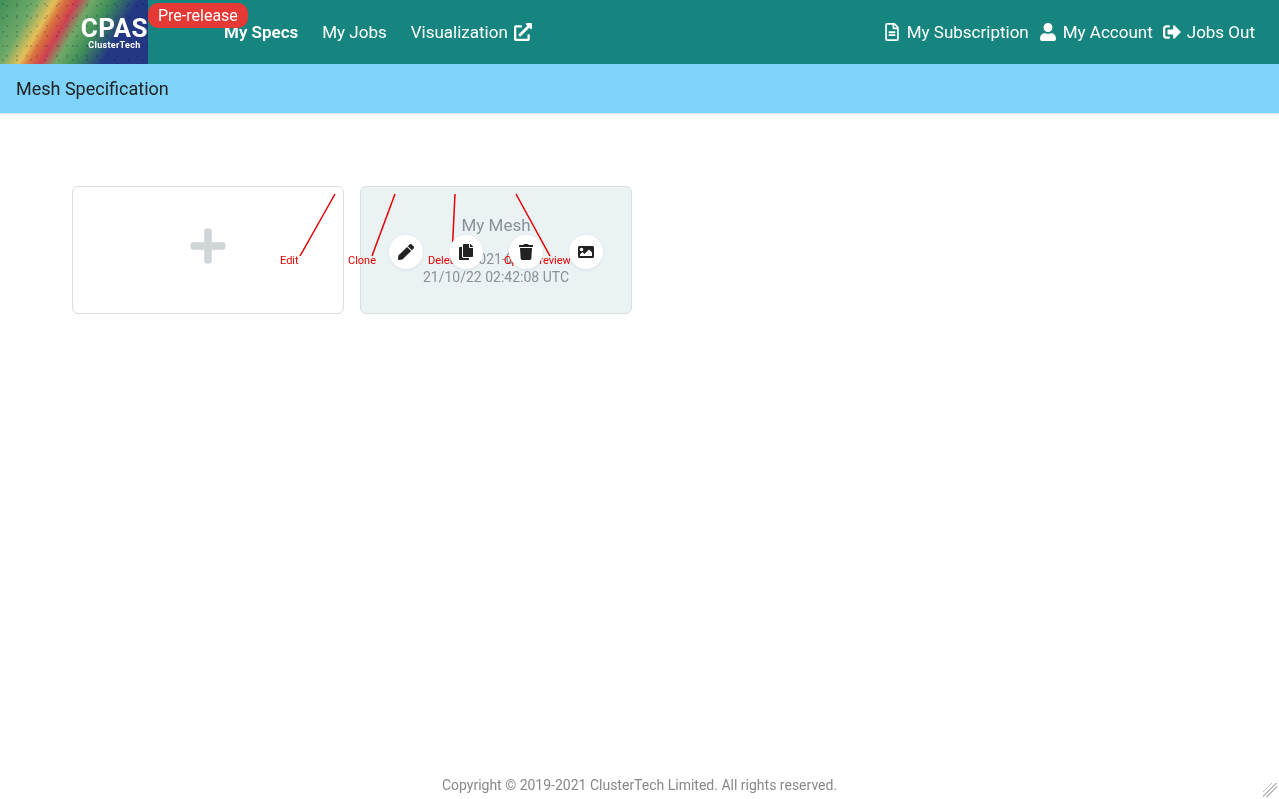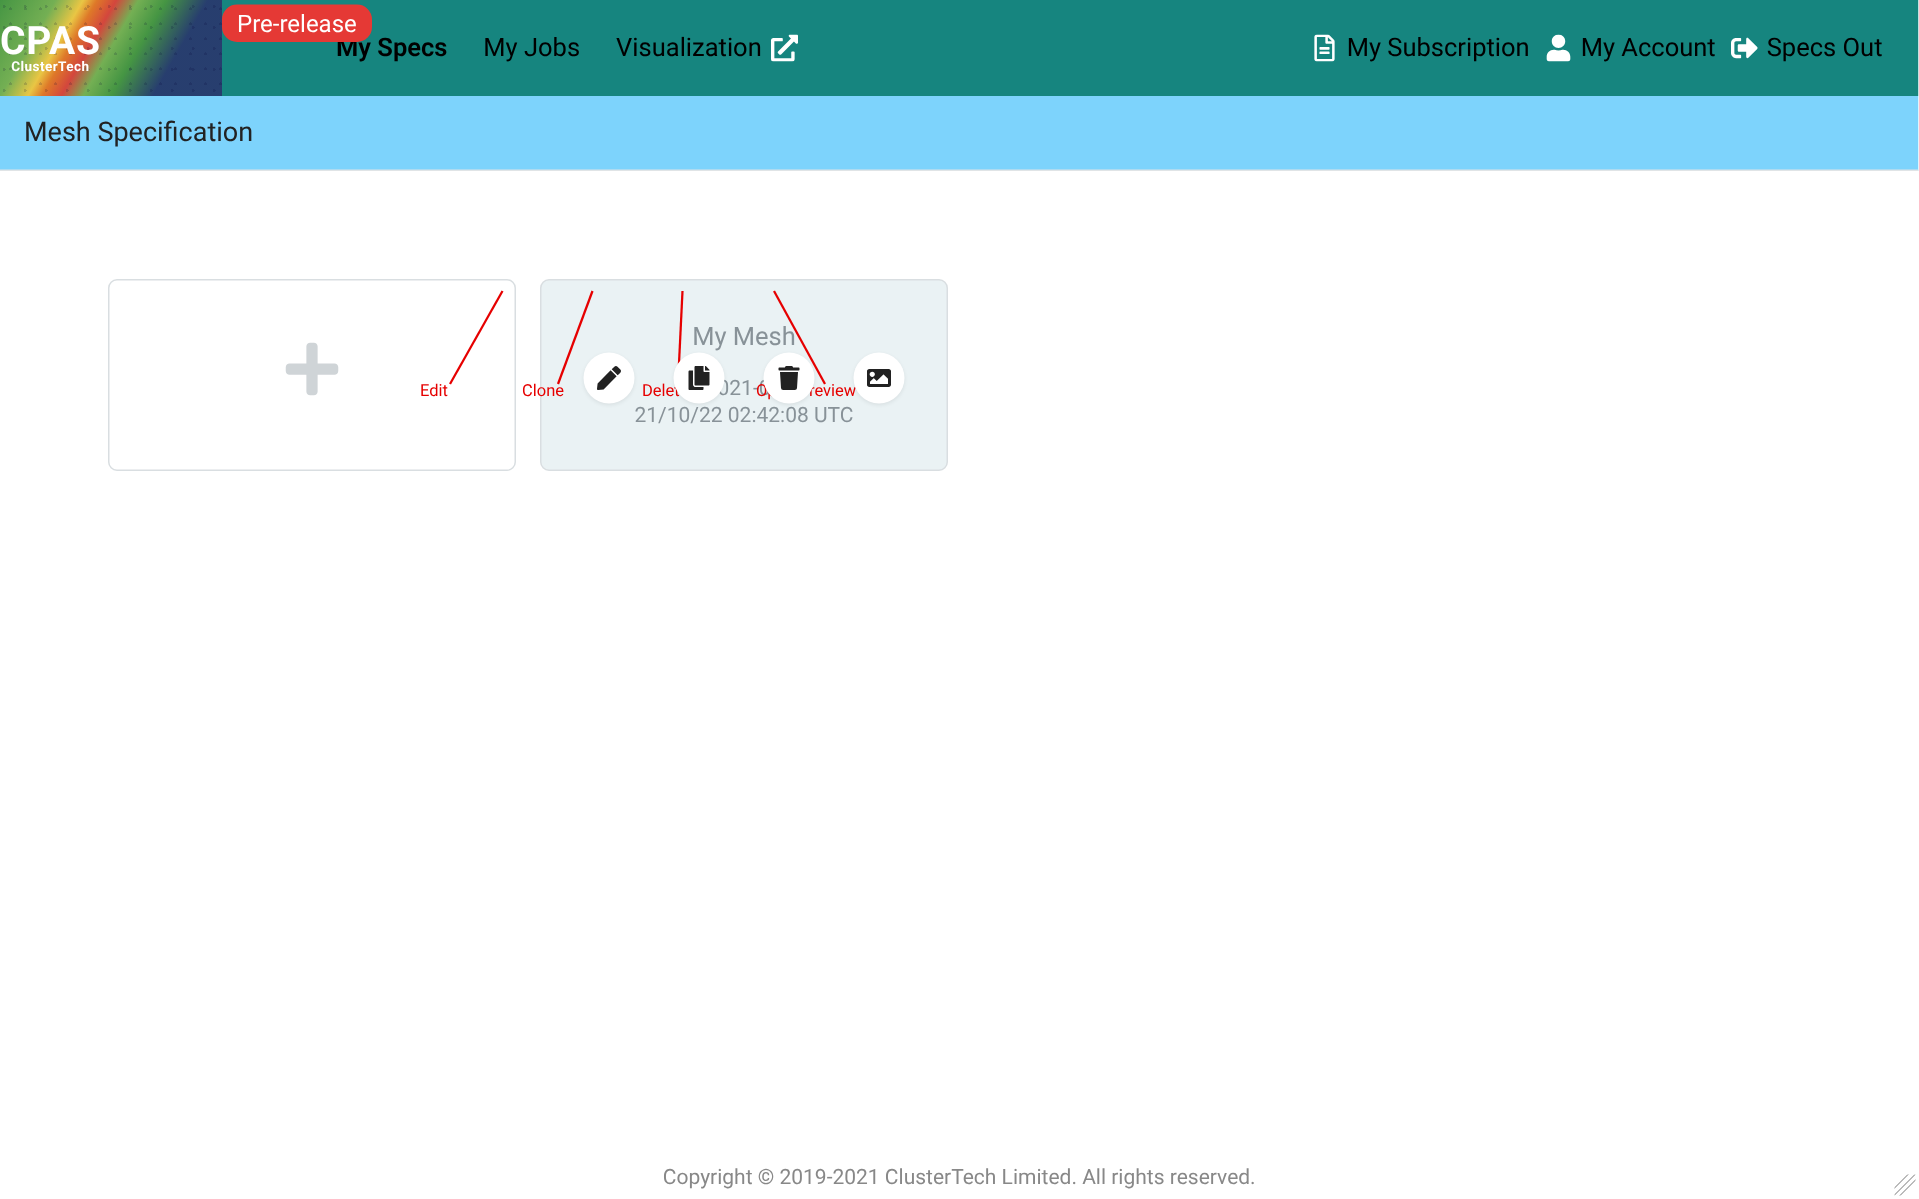--- a/index.html
+++ b/index.html
@@ -11,24 +11,24 @@
       display: flex;
       align-items: center;
       color: #fff;
       position: relative;
     }
     
     .logo-wrap {
       position: relative;
       width: 148px;
       height: 64px;
-      background: #a16207;
-      display: flex;
-      align-items: center;
-      justify-content: flex-start;
+      background: #6d28d9;
+      display: flex;
+      align-items: center;
+      justify-content: flex-end;
       overflow: visible;
     }
     .logo-map {
       position: absolute;
       inset: 0;
       background: linear-gradient(120deg, #3b9b4a 0%, #6fb85c 20%, #f1d14b 30%, #e57b2c 35%, #d94343 42%, #6fb85c 50%, #3b9b4a 60%, #1a3a7a 75%);
       opacity: 0.9;
     }
     .logo-mesh {
       position: absolute;
@@ -58,21 +58,21 @@
       background: #e53935;
       color: #fff;
       font-size: 16px;
       padding: 3px 10px;
       border-radius: 10px;
       z-index: 5;
       white-space: nowrap;
     }
     
     .nav-left { display: flex; align-items: center; margin-left: 76px; gap: 24px; }
-    .nav-item { color: #000000; font-size: 17px; display: inline-flex; align-items: center; gap: 6px; cursor: pointer; text-align: center; }
+    .nav-item { color: #ffffff; font-size: 17px; display: inline-flex; align-items: center; gap: 6px; cursor: pointer; text-align: center; }
     .nav-item.active { font-weight: 600; }
     
     .nav-right { margin-left: auto; display: flex; align-items: center; gap: 10px; padding-right: 24px; }
     .nav-right .nav-item { font-size: 17px; }
     .nav-icon { width: 18px; height: 18px; display: inline-block; }
     
     .subheader {
       background: #7dd3fc;
       padding: 14px 16px;
       font-size: 18px;
@@ -193,21 +193,21 @@
     <span class="nav-item">
       <svg class="nav-icon" viewBox="0 0 448 512">
           <path fill="#fff" d="M224 256c70.7 0 128-57.3 128-128S294.7 0 224 0 96 57.3 96 128s57.3 128 128 128zm89.6 32h-16.7c-22.2 10.2-46.9 16-72.9 16s-50.6-5.8-72.9-16h-16.7C60.2 288 0 348.2 0 422.4V464c0 26.5 21.5 48 48 48h352c26.5 0 48-21.5 48-48v-41.6c0-74.2-60.2-134.4-134.4-134.4z"></path>
         </svg>
       <span>My Account</span>
     </span>
     <span class="nav-item">
       <svg class="nav-icon" viewBox="0 0 512 512">
           <path fill="#fff" d="M497 273L329 441c-15 15-41 4.5-41-17v-96H152c-13.3 0-24-10.7-24-24v-96c0-13.3 10.7-24 24-24h136V88c0-21.4 25.9-32 41-17l168 168c9.3 9.4 9.3 24.6 0 34zM192 436v-40c0-6.6-5.4-12-12-12H96c-17.7 0-32-14.3-32-32V160c0-17.7 14.3-32 32-32h84c6.6 0 12-5.4 12-12V76c0-6.6-5.4-12-12-12H96c-53 0-96 43-96 96v192c0 53 43 96 96 96h84c6.6 0 12-5.4 12-12z"></path>
         </svg>
-      <span>Specs Out</span>
+      <span>Jobs Out</span>
     </span>
   </div>
 </div>
 
 <div class="subheader">Mesh Specification</div>
 
 <div class="content">
   <div class="card new-card">
     <span class="plus-icon">
       <svg width="40" height="40" viewBox="0 0 448 512">

